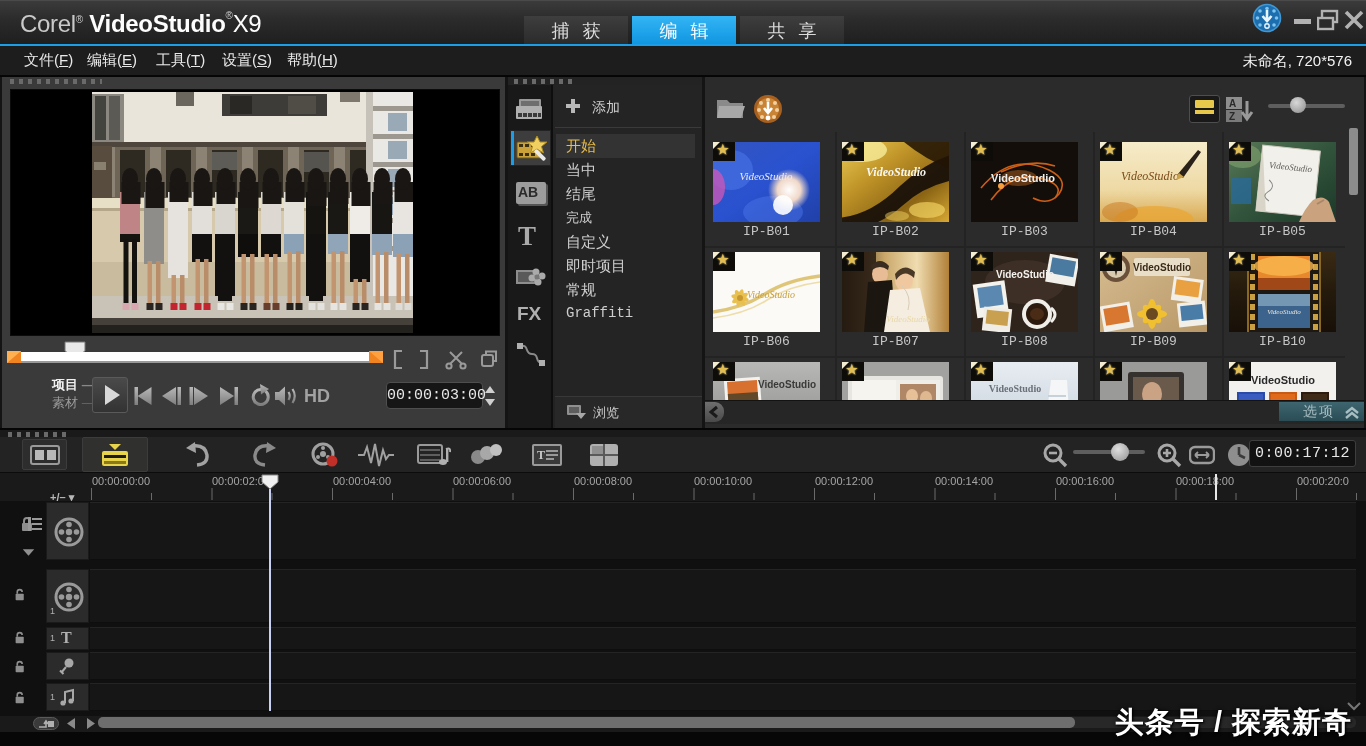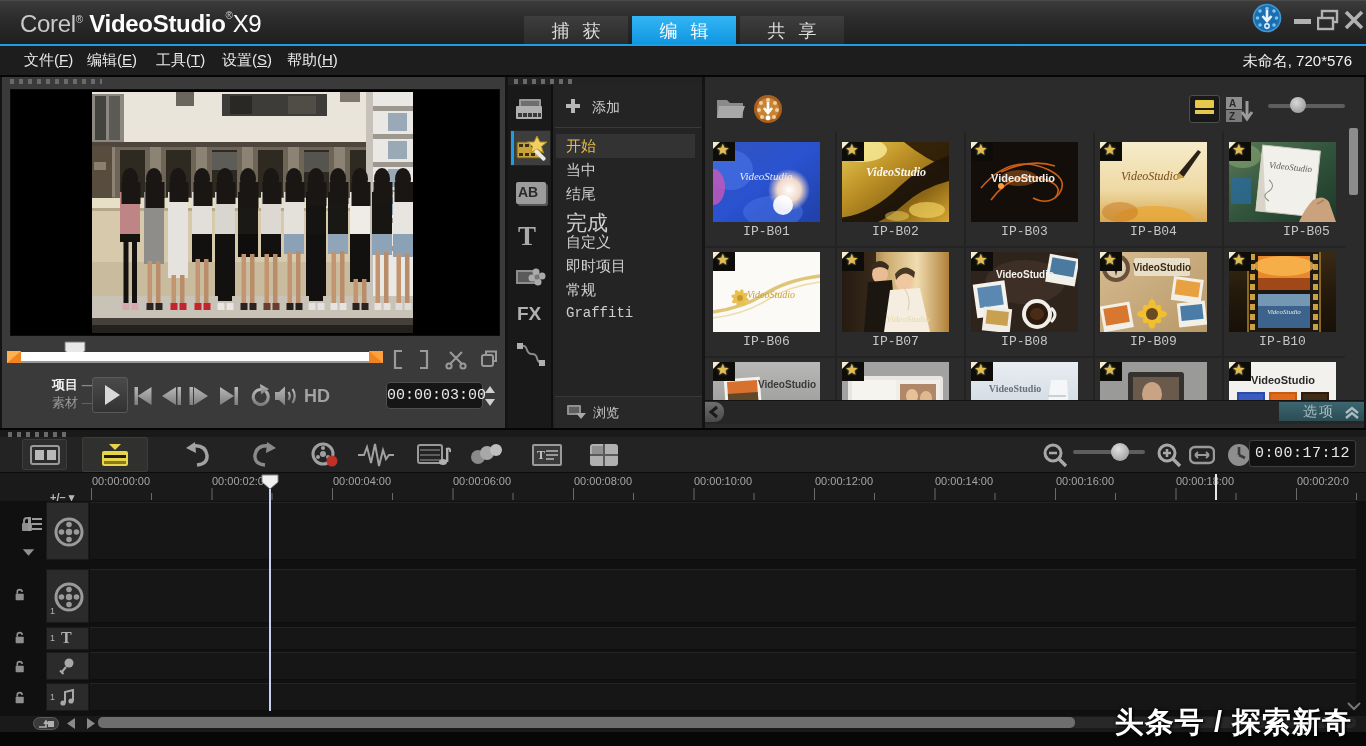--- a/index.html
+++ b/index.html
@@ -232,21 +232,21 @@
       <svg class="abs" style="left:57px;top:21px;" width="16" height="16" viewBox="0 0 16 16">
         <path d="M8,1 L8,15 M1,8 L15,8" stroke="#b8b8b8" stroke-width="4"></path>
       </svg>
       <div class="abs" style="left:84px;top:22px;font-size:14px;color:#cccccc;">添加</div>
       <div class="abs" style="left:47px;top:50px;width:146px;height:1px;background:#3a3a3a;"></div>
 
       <div class="abs" style="left:48px;top:57px;width:139px;height:24px;background:#333333;"></div>
       <div class="abs" style="left:58px;top:60px;font-size:15px;color:#e8bd4a;">开始</div>
       <div class="abs" style="left:58px;top:84px;font-size:15px;color:#cfcfcf;">当中</div>
       <div class="abs" style="left:58px;top:108px;font-size:15px;color:#cfcfcf;">结尾</div>
-      <div class="abs" style="left:58px;top:132px;font-size:21px;color:#cfcfcf;">完成</div>
+      <div class="abs" style="left:58px;top:132px;font-size:13px;color:#cfcfcf;">完成</div>
       <div class="abs" style="left:58px;top:156px;font-size:15px;color:#cfcfcf;">自定义</div>
       <div class="abs" style="left:58px;top:180px;font-size:15px;color:#cfcfcf;">即时项目</div>
       <div class="abs" style="left:58px;top:204px;font-size:15px;color:#cfcfcf;">常规</div>
       <div class="abs" style="left:58px;top:228px;font-size:14px;color:#cfcfcf;font-family:'Liberation Mono',monospace;text-align:center;">Graffiti</div>
 
       <div class="abs" style="left:47px;top:319px;width:147px;height:32px;background:#282828;border-top:1px solid #383838;"></div>
       <svg class="abs" style="left:58px;top:326px;" width="22" height="18" viewBox="0 0 22 18">
         <rect x="1" y="2" width="14" height="10" rx="1" fill="#909090"></rect>
         <rect x="3" y="4" width="10" height="6" fill="#5e5e5e"></rect>
         <polygon points="10,10 20,10 15,16" fill="#a8a8a8"></polygon>
@@ -307,21 +307,21 @@
       <div class="thumb" style="left:395px;top:65px;"><svg width="107" height="80" viewBox="0 0 107 80">
             <use href="#tb04"></use>
           </svg><b></b></div>
       <div class="thumb" style="left:524px;top:65px;"><svg width="107" height="80" viewBox="0 0 107 80">
             <use href="#tb05"></use>
           </svg><b></b></div>
       <div class="tlabel" style="left:8px;top:147px;">IP-B01</div>
       <div class="tlabel" style="left:137px;top:147px;">IP-B02</div>
       <div class="tlabel" style="left:266px;top:147px;">IP-B03</div>
       <div class="tlabel" style="left:395px;top:147px;">IP-B04</div>
-      <div class="tlabel" style="left:548px;top:147px;">IP-B05</div>
+      <div class="tlabel" style="left:524px;top:147px;">IP-B05</div>
 
       <div class="thumb" style="left:8px;top:175px;"><svg width="107" height="80" viewBox="0 0 107 80">
             <use href="#tb06"></use>
           </svg><b></b></div>
       <div class="thumb" style="left:137px;top:175px;"><svg width="107" height="80" viewBox="0 0 107 80">
             <use href="#tb07"></use>
           </svg><b></b></div>
       <div class="thumb" style="left:266px;top:175px;"><svg width="107" height="80" viewBox="0 0 107 80">
             <use href="#tb08"></use>
           </svg><b></b></div>

